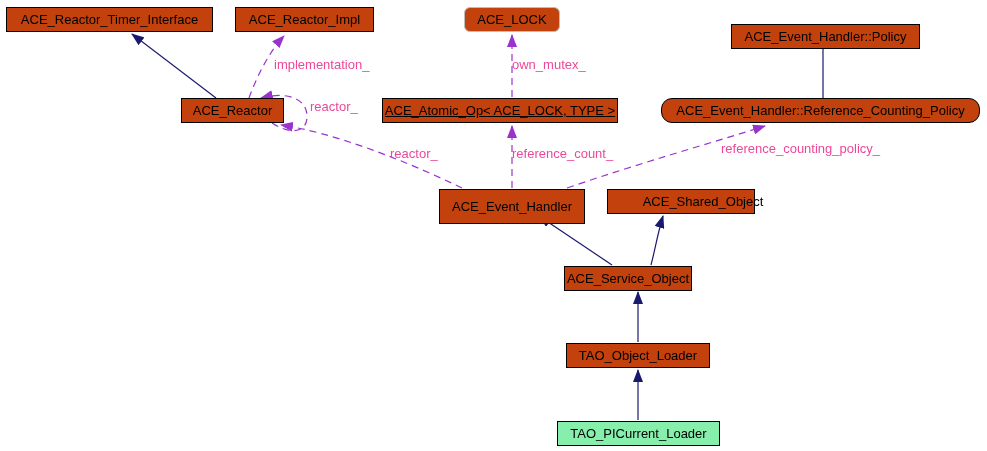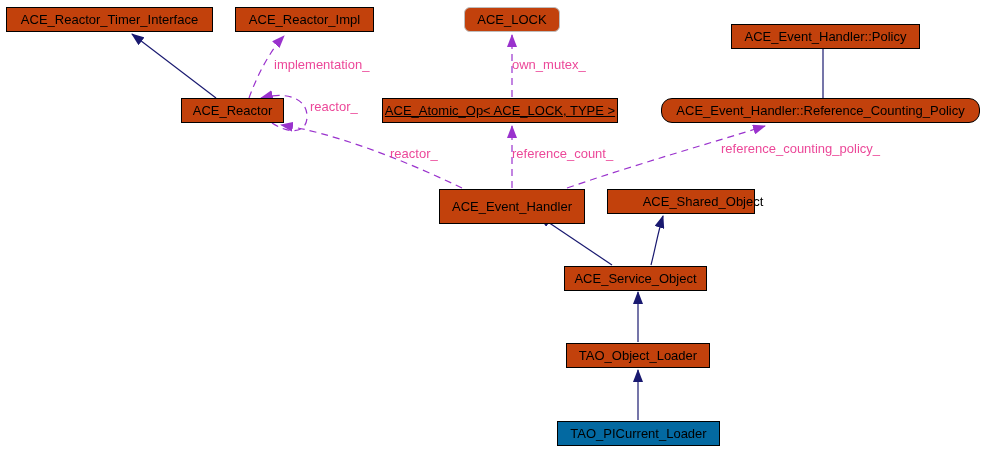--- a/index.html
+++ b/index.html
@@ -14,21 +14,21 @@
   .node{
     position:absolute;
     box-sizing:border-box;
     border:1px solid #000000;
     background:#c2410c;
     display:flex;align-items:center;justify-content:center;
     font-size:13px;color:#000000;white-space:nowrap;
     line-height:1;
   }
   .node.external{border-color:#bdbdbd;}
-  .node.highlighted{background:#0369a1;}
+  .node.highlighted{background:#86efac;}
   .edge-label{
     position:absolute;
     font-size:13px;color:#ec4899;white-space:nowrap;line-height:13px;
   }
   .inh{stroke:#191970;stroke-width:1.2;fill:none;}
   .use{stroke:#9a32cd;stroke-width:1.2;fill:none;stroke-dasharray:7,5;}
 </style>
 </head>
 <body>
 
@@ -69,21 +69,21 @@
   <div class="node" style="left:181px;top:98px;width:103px;height:25px;">ACE_Reactor</div>
 
   <div class="node" style="left:382px;top:98px;width:236px;height:25px;text-decoration:underline;">ACE_Atomic_Op&lt; ACE_LOCK, TYPE &gt;</div>
 
   <div class="node" style="left:661px;top:98px;width:319px;height:25px;border-radius:11px;">ACE_Event_Handler::Reference_Counting_Policy</div>
 
   <div class="node" style="left:439px;top:189px;width:146px;height:35px;">ACE_Event_Handler</div>
 
   <div class="node" style="left:607px;top:189px;width:148px;height:25px;padding-left:44px;">ACE_Shared_Object</div>
 
-  <div class="node" style="left:564px;top:266px;width:143px;height:25px;">ACE_Service_Object</div>
+  <div class="node" style="left:564px;top:266px;width:128px;height:25px;">ACE_Service_Object</div>
 
   <div class="node" style="left:566px;top:343px;width:144px;height:25px;">TAO_Object_Loader</div>
 
   <div class="node highlighted" style="left:557px;top:421px;width:163px;height:25px;">TAO_PICurrent_Loader</div>
 
   <div class="edge-label" style="left:274px;top:58px;">implementation_</div>
 
   <div class="edge-label" style="left:512px;top:58px;">own_mutex_</div>
 
   <div class="edge-label" style="left:310px;top:100px;">reactor_</div>

